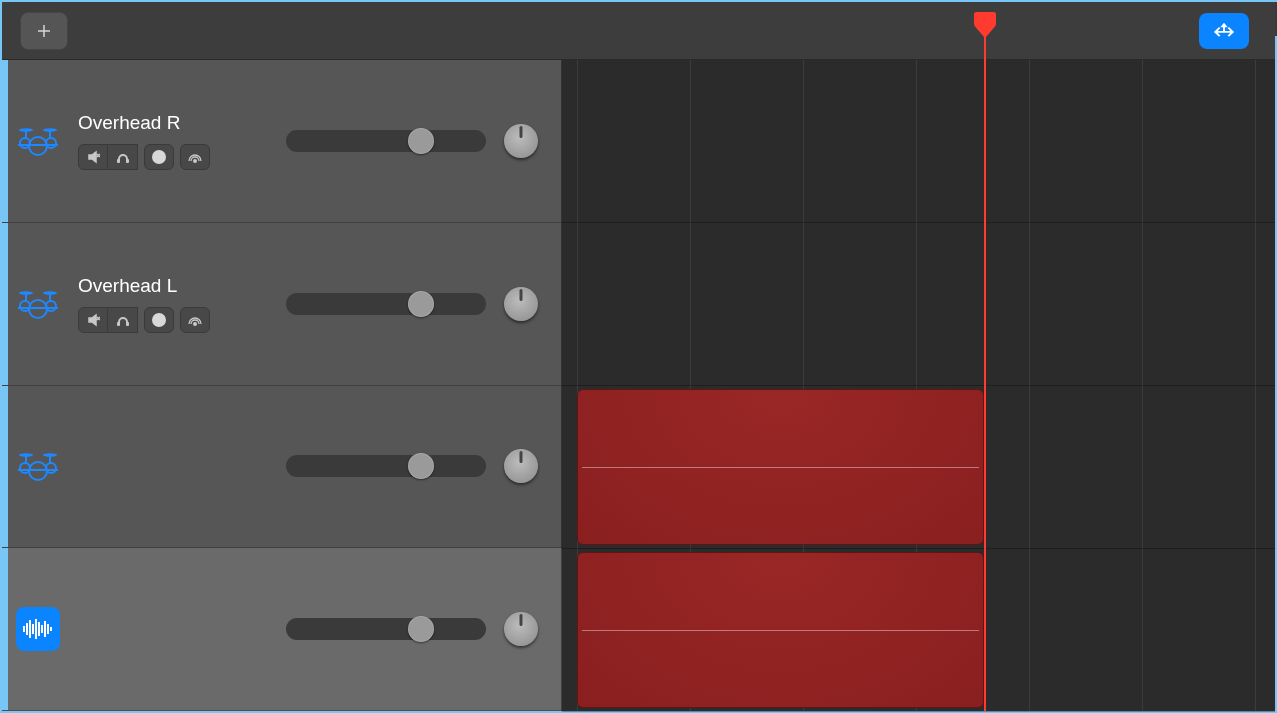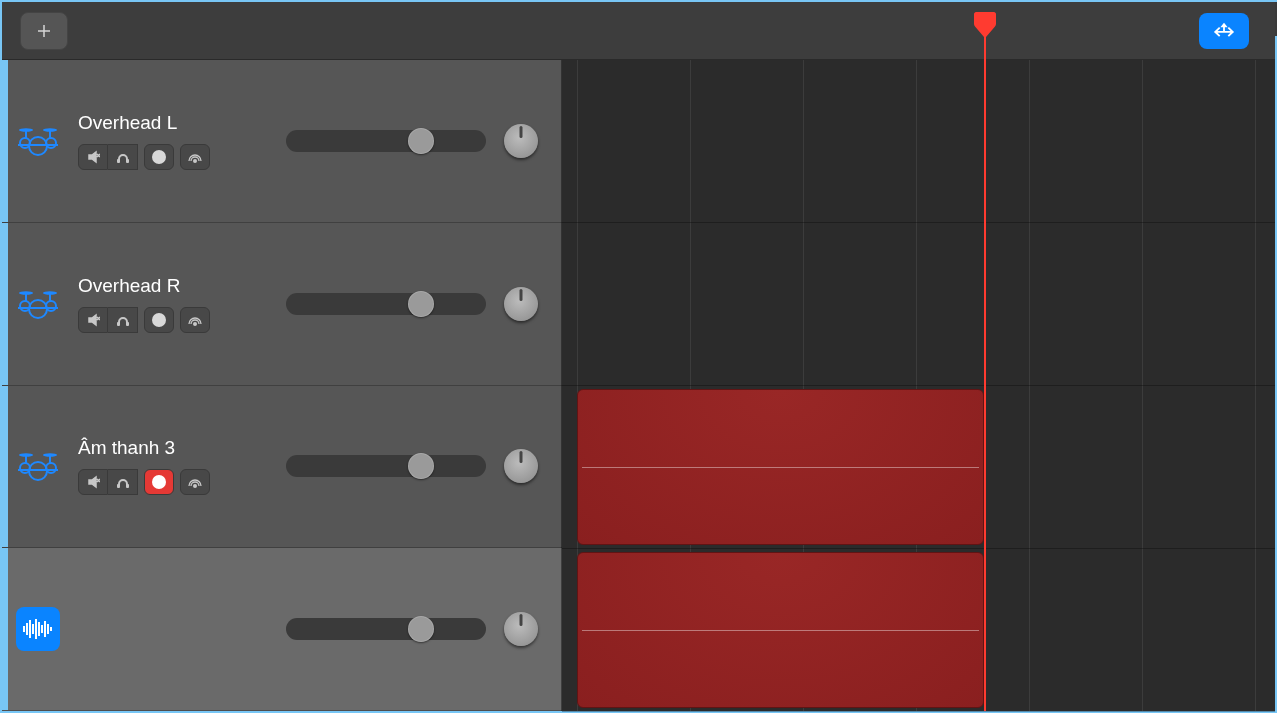--- a/index.html
+++ b/index.html
@@ -248,21 +248,21 @@
   <div class="body">
     <div class="sidebar" id="track-list">
         <div class="track">
           <div class="track-left-strip"></div>
           <div class="track-icon drum">
             <svg viewBox="0 0 40 30">
               <use href="#drum-kit"></use>
             </svg>
           </div>
           <div class="track-mid">
-            <div class="track-name">Overhead L</div>
+            <div class="track-name">Overhead R</div>
             <div class="track-btn-row">
               <div class="tbtn">
                 <svg viewBox="0 0 14 14">
                   <use href="#mute"></use>
                 </svg>
               </div>
               <div class="tbtn">
                 <svg viewBox="0 0 14 14">
                   <use href="#phones"></use>
                 </svg>
@@ -285,21 +285,21 @@
           </div>
         </div>
         <div class="track">
           <div class="track-left-strip"></div>
           <div class="track-icon drum">
             <svg viewBox="0 0 40 30">
               <use href="#drum-kit"></use>
             </svg>
           </div>
           <div class="track-mid">
-            <div class="track-name">Overhead R</div>
+            <div class="track-name">Overhead L</div>
             <div class="track-btn-row">
               <div class="tbtn">
                 <svg viewBox="0 0 14 14">
                   <use href="#mute"></use>
                 </svg>
               </div>
               <div class="tbtn">
                 <svg viewBox="0 0 14 14">
                   <use href="#phones"></use>
                 </svg>
@@ -320,43 +320,20 @@
             </div>
             <div class="pan-knob"></div>
           </div>
         </div>
         <div class="track">
           <div class="track-left-strip"></div>
           <div class="track-icon drum">
             <svg viewBox="0 0 40 30">
               <use href="#drum-kit"></use>
             </svg>
-          </div>
-          <div class="track-mid">
-            <div class="track-name">Âm thanh 3</div>
-            <div class="track-btn-row">
-              <div class="tbtn">
-                <svg viewBox="0 0 14 14">
-                  <use href="#mute"></use>
-                </svg>
-              </div>
-              <div class="tbtn">
-                <svg viewBox="0 0 14 14">
-                  <use href="#phones"></use>
-                </svg>
-              </div>
-              <div class="rec-dot standalone armed">
-                <div class="dot"></div>
-              </div>
-              <div class="input-mon">
-                <svg viewBox="0 0 16 12">
-                  <use href="#inputmon"></use>
-                </svg>
-              </div>
-            </div>
           </div>
           <div class="track-right">
             <div class="vol-slider">
               <div class="vol-thumb" style="left:121.8px"></div>
             </div>
             <div class="pan-knob"></div>
           </div>
         </div>
         <div class="track selected">
           <div class="track-left-strip"></div>

